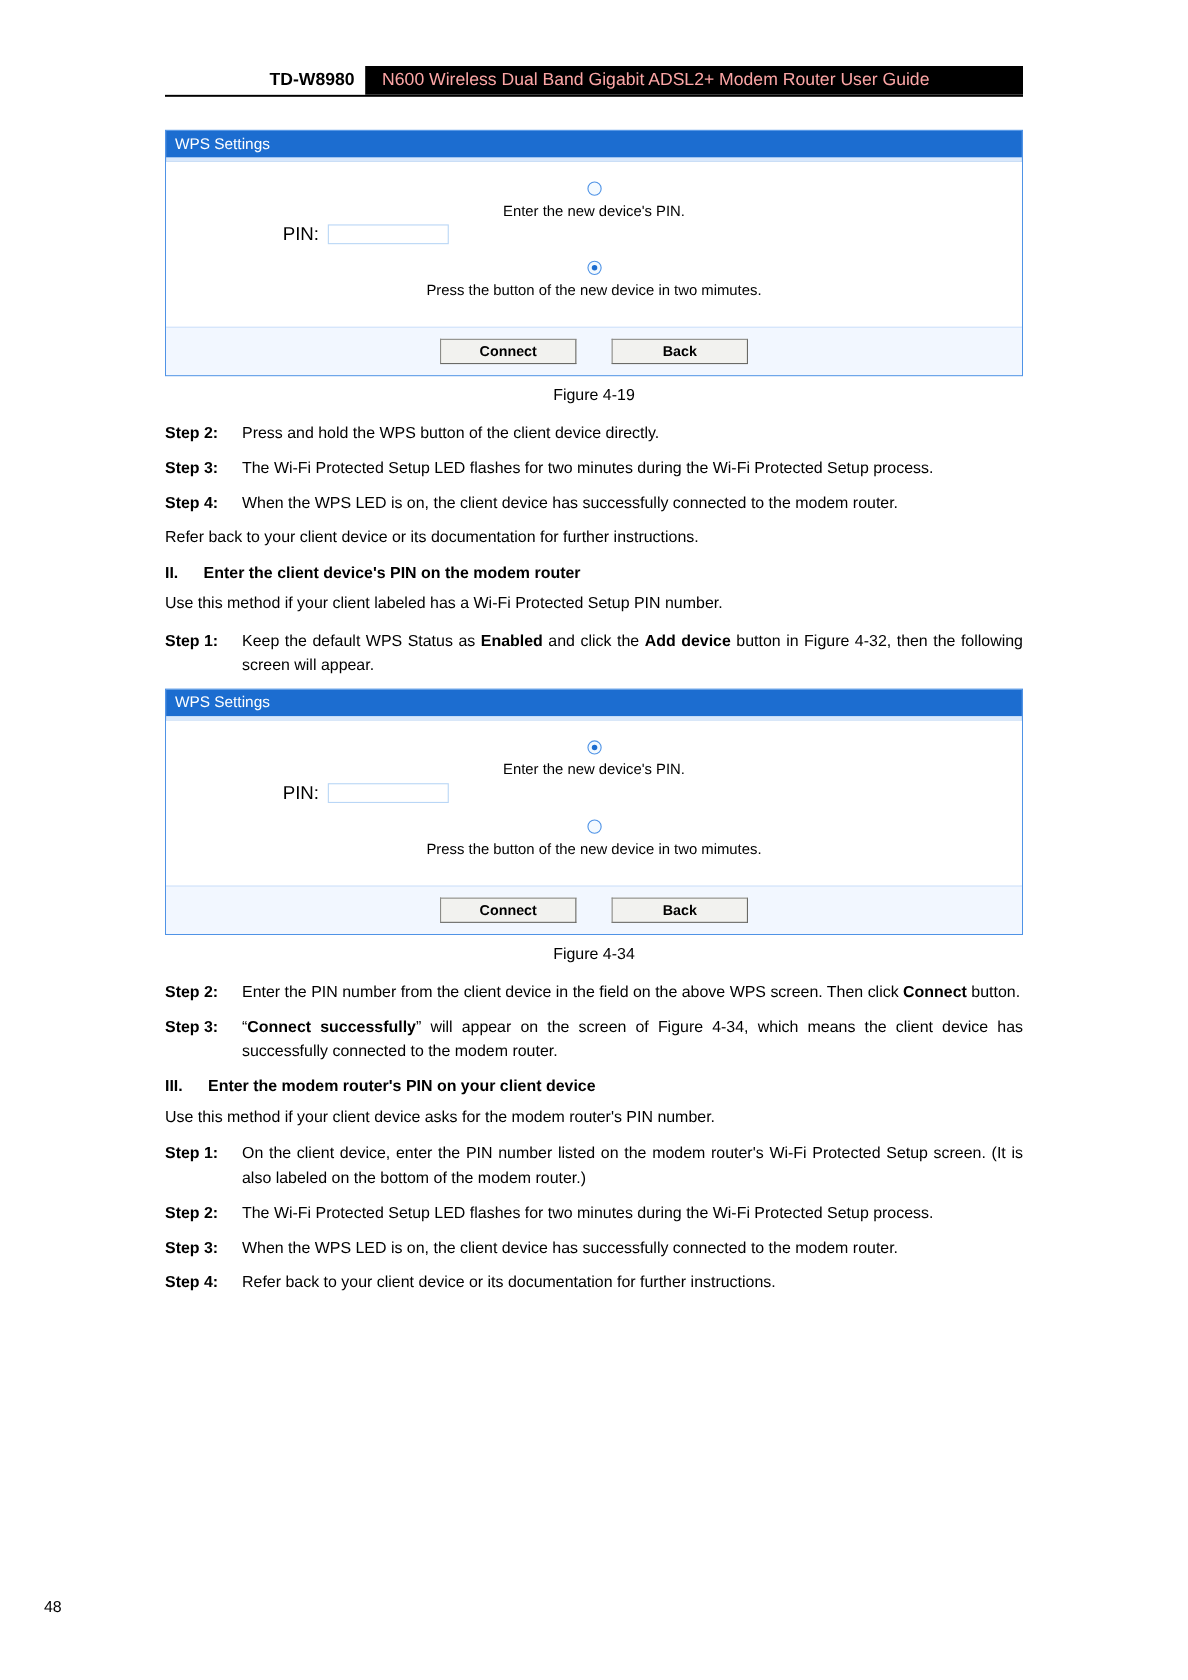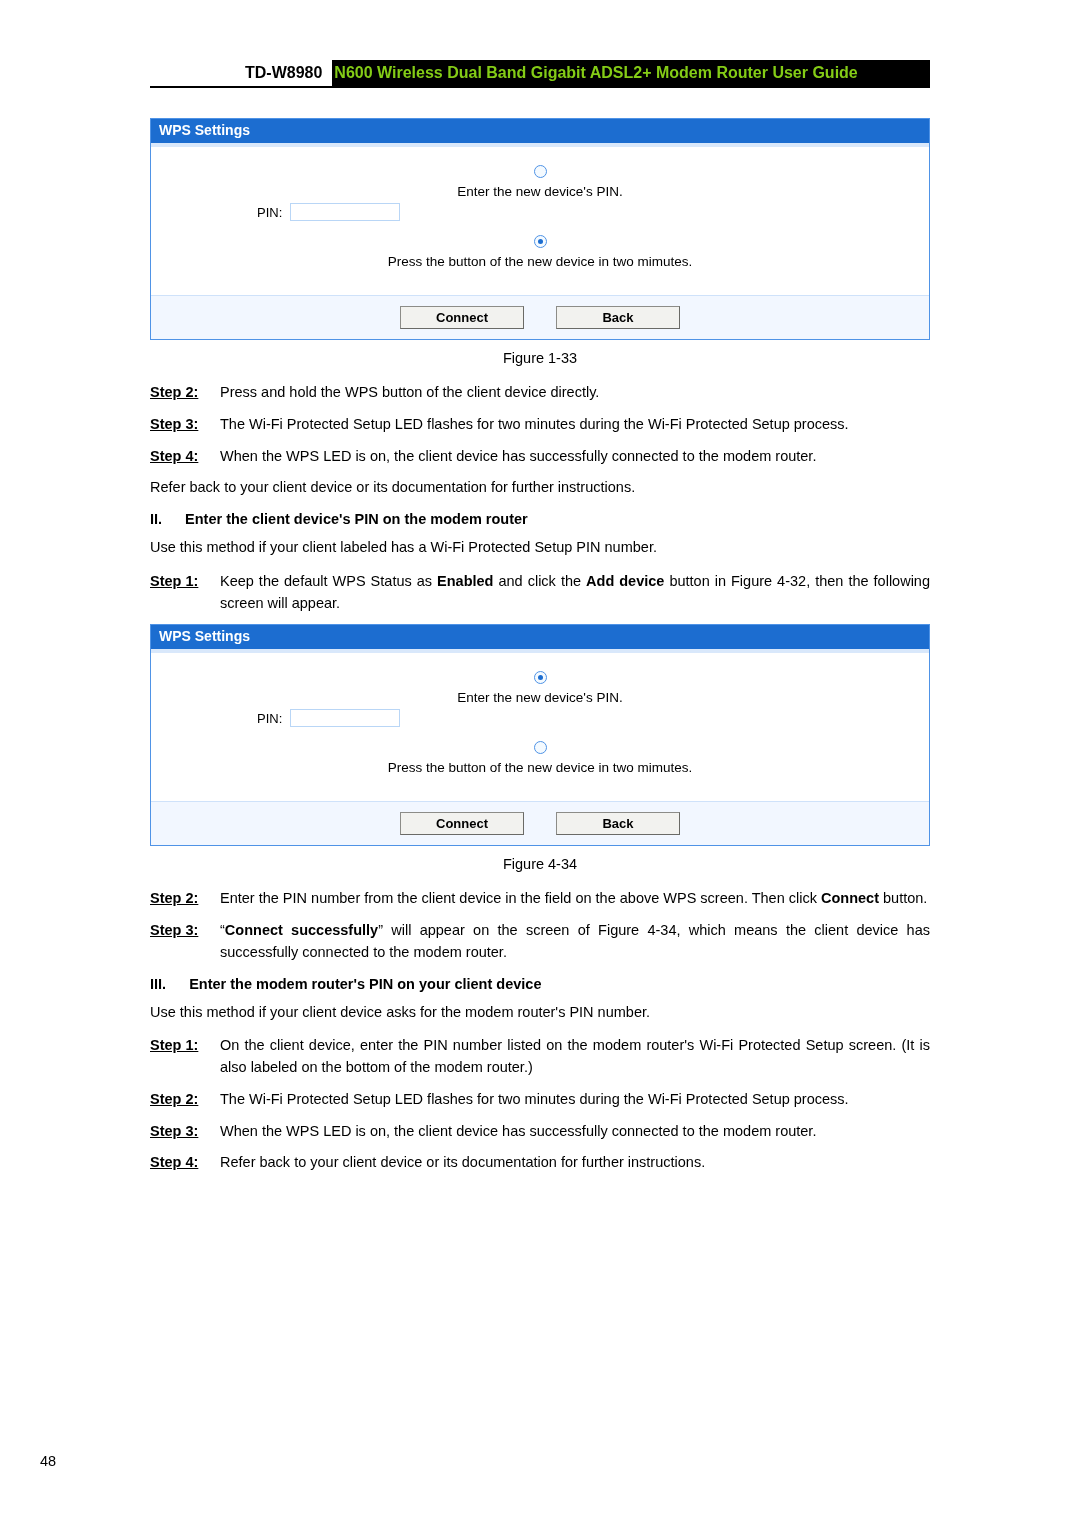--- a/index.html
+++ b/index.html
@@ -31,36 +31,36 @@
     background: #fff;
     color: #000;
     font-weight: bold;
     padding: 4px 10px 4px 95px; 
     font-size: 16px;
     display: flex;
     align-items: center;
   }
   .title-chip {
     background: #000;
-    color: #84cc16;
-    font-weight: bold;
-    padding: 4px 2px;
+    color: #fca5a5;
+    font-weight: normal;
+    padding: 4px 15px;
     font-size: 16px;
     flex: 1;
   }
 
   
   .wps-panel {
     border: 1px solid #4f93e6;
     margin: 4px 0 4px 0;
   }
   .wps-head {
     background: #1c6dd0;
     color: #fff;
-    font-weight: bold;
+    font-weight: normal;
     padding: 3px 8px 5px 8px;
     font-size: 14px;
     border-bottom: 4px solid #d9e8fb;
   }
   .wps-body {
     background: #fff;
     padding: 18px 42px 8px 42px;
     font-size: 13.5px;
   }
   .radio-row {
@@ -87,21 +87,21 @@
     width: 5px;
     height: 5px;
     border-radius: 50%;
     background: #1c6dd0;
   }
   .pin-row {
     display: flex;
     align-items: center;
     gap: 8px;
     margin: 4px 0 14px 64px;
-    font-size: 13px;
+    font-size: 17px;
   }
   .pin-input {
     width: 110px;
     height: 18px;
     border: 1px solid #b9d6f6;
     background: #fff;
     box-sizing: border-box;
   }
   .wps-buttons {
     background: #f2f7ff;
@@ -132,21 +132,20 @@
 
   
   .step-row {
     display: flex;
     margin: 0 0 10px 0;
     line-height: 1.5;
   }
   .step-label {
     flex: 0 0 70px;
     font-weight: bold;
-    text-decoration: underline;
   }
   .step-text {
     flex: 1;
     text-align: justify;
   }
   .para {
     margin: 8px 0 12px 0;
     line-height: 1.5;
     text-align: justify;
   }
@@ -195,21 +194,21 @@
       <div class="radio-row" style="margin-bottom:18px;">
         <span class="radio checked"></span>
         <span>Press the button of the new device in two mimutes.</span>
       </div>
     </div>
     <div class="wps-buttons">
       <span class="btn">Connect</span>
       <span class="btn">Back</span>
     </div>
   </div>
-  <div class="fig-caption">Figure 1-33</div>
+  <div class="fig-caption">Figure 4-19</div>
 
   <div class="step-row">
     <div class="step-label">Step 2:</div>
     <div class="step-text">Press and hold the WPS button of the client device directly.</div>
   </div>
   <div class="step-row">
     <div class="step-label">Step 3:</div>
     <div class="step-text">The Wi-Fi Protected Setup LED flashes for two minutes during the Wi-Fi Protected Setup process.</div>
   </div>
   <div class="step-row">

